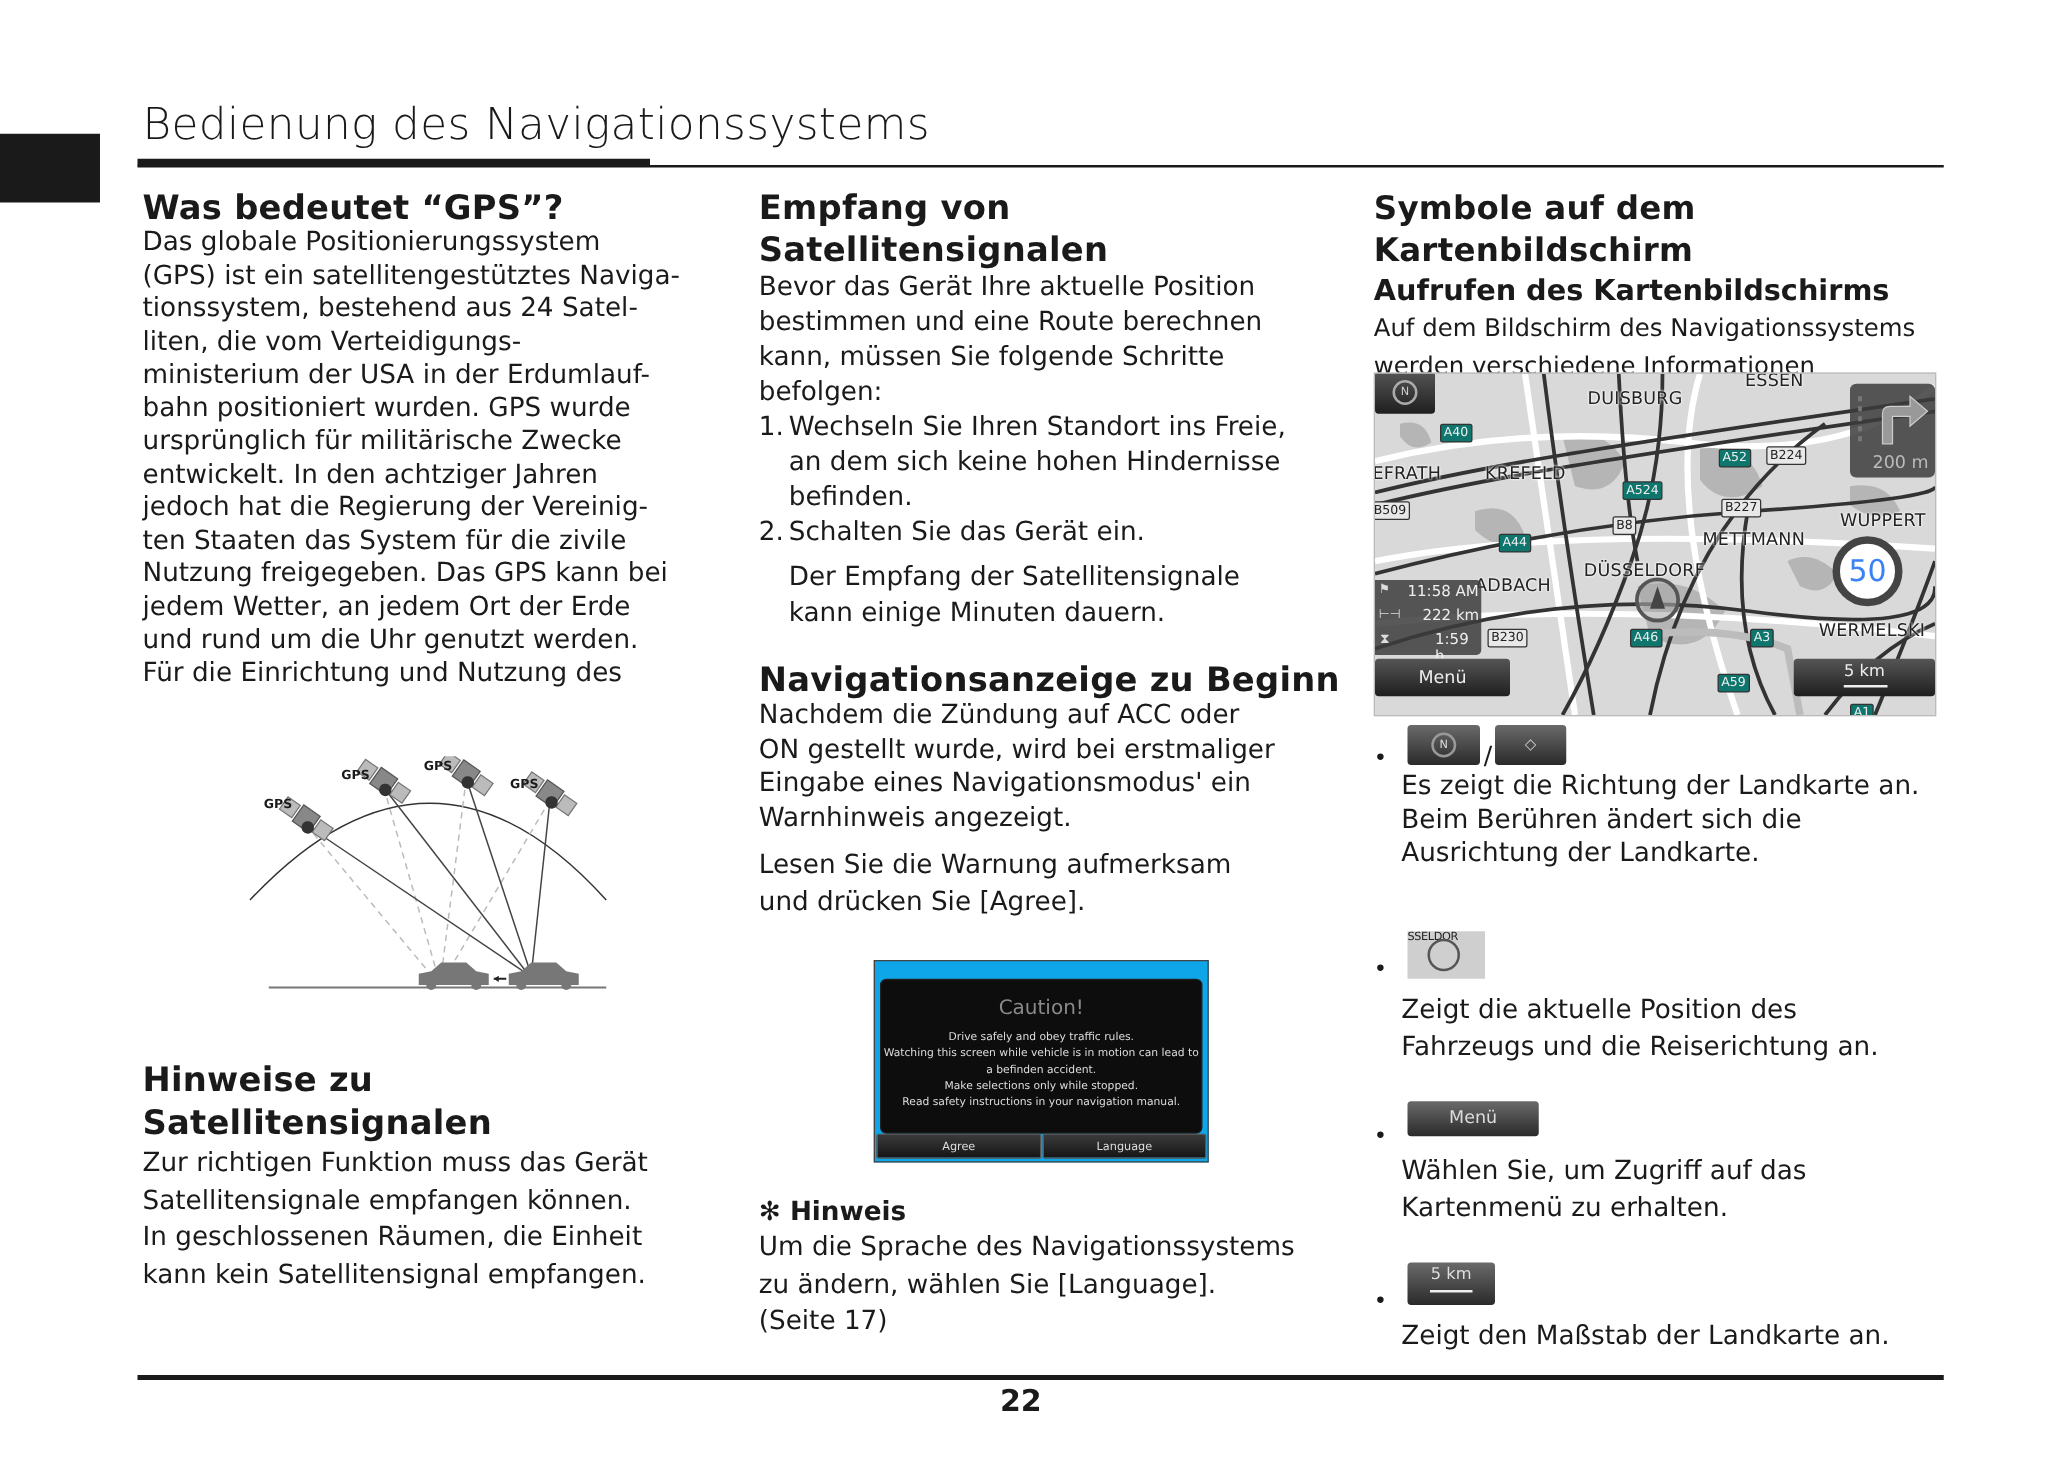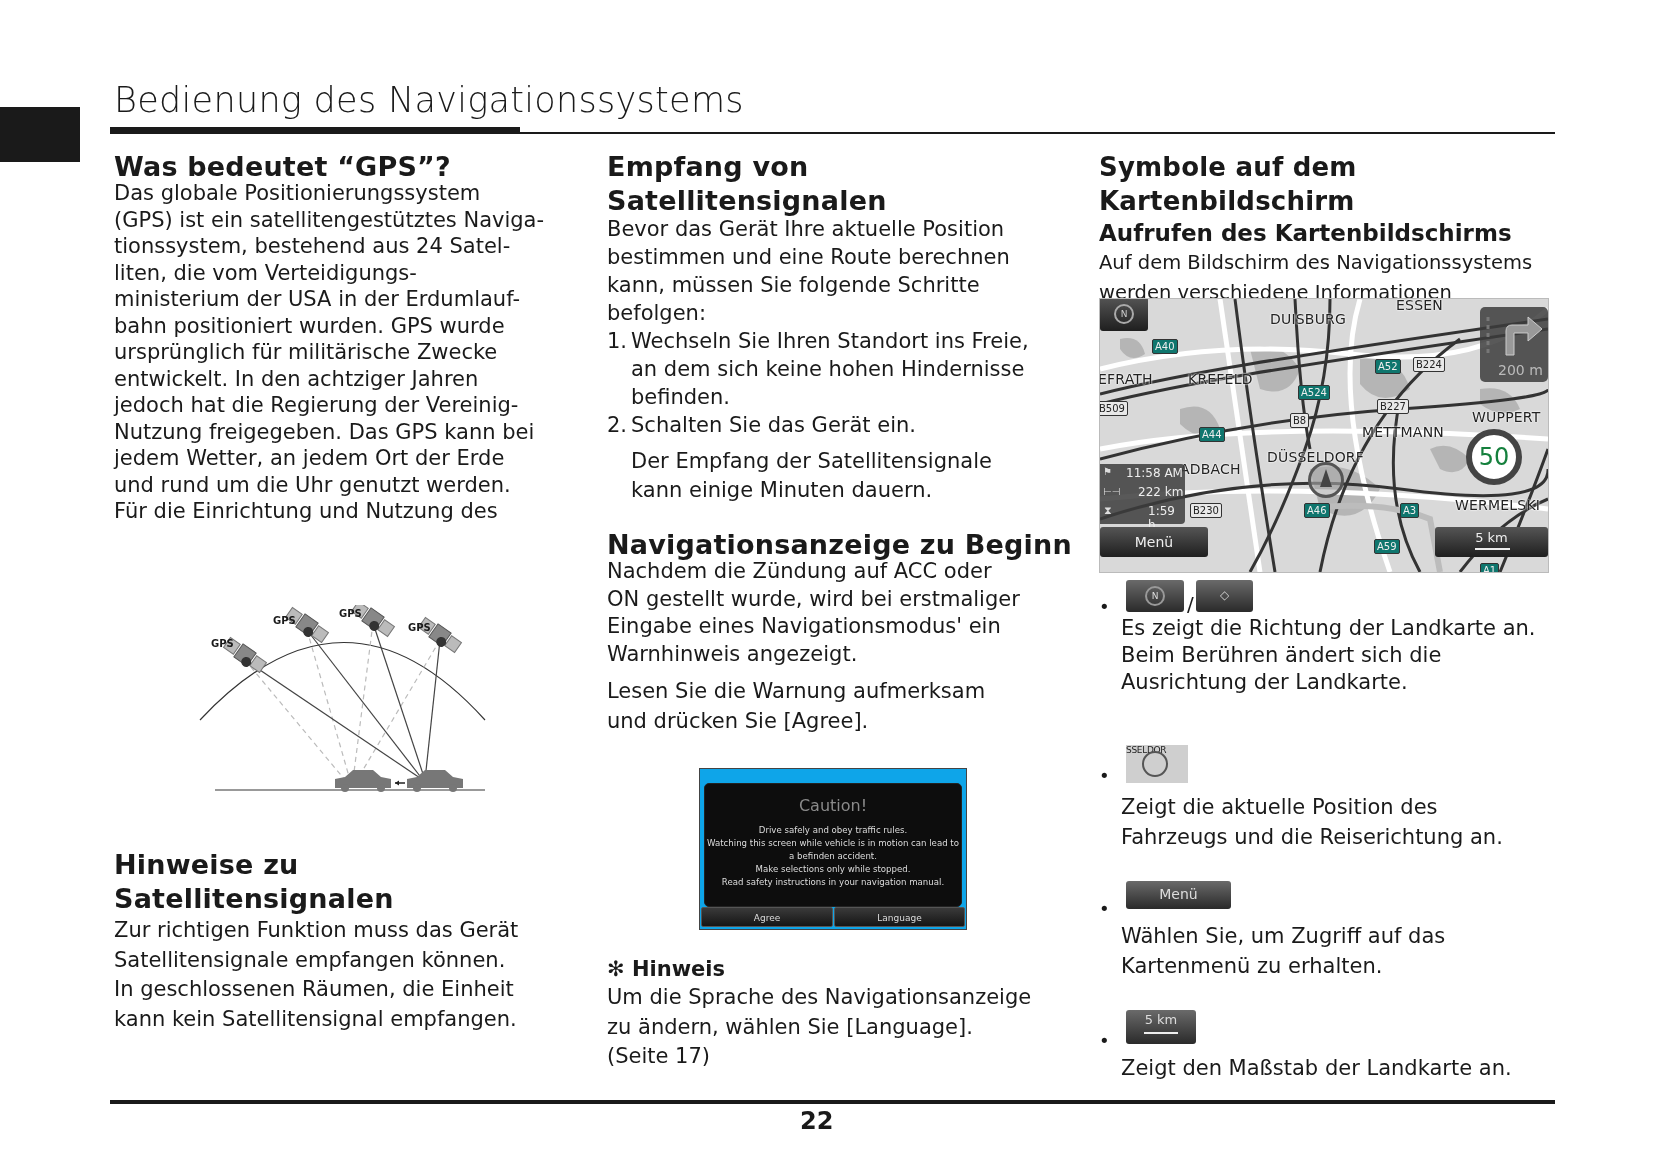--- a/index.html
+++ b/index.html
@@ -66,20 +66,21 @@
   <div style="margin-top:-4px">
     <p>Das globale Positionierungssystem</p>
     <p>(GPS) ist ein satellitengestütztes Naviga-</p>
     <p>tionssystem, bestehend aus 24 Satel-</p>
     <p>liten, die vom Verteidigungs-</p>
     <p>ministerium der USA in der Erdumlauf-</p>
     <p>bahn positioniert wurden. GPS wurde</p>
     <p>ursprünglich für militärische Zwecke</p>
     <p>entwickelt. In den achtziger Jahren</p>
     <p>jedoch hat die Regierung der Vereinig-</p>
+    <p>ten Staaten das System für die zivile</p>
     <p>Nutzung freigegeben. Das GPS kann bei</p>
     <p>jedem Wetter, an jedem Ort der Erde</p>
     <p>und rund um die Uhr genutzt werden.</p>
     <p>Für die Einrichtung und Nutzung des</p>
   </div>
 </div>
 
 <div class="abs gps-figure">
   <svg width="300" height="190" viewBox="0 0 300 190">
     <path d="M5 115 Q 150 -40 290 115" fill="none" stroke="#333" stroke-width="1.2"></path>
@@ -212,21 +213,21 @@
       <div>Make selections only while stopped.</div>
       <div>Read safety instructions in your navigation manual.</div>
     </div>
   </div>
   <div class="caution-btn" style="left:1px;width:132px">Agree</div>
   <div class="caution-btn" style="left:134px;width:131px">Language</div>
 </div>
 
 <div class="col col2" style="top:955px">
   <div class="hinweis-head">✻ Hinweis</div>
-  <p style="line-height:29.5px">Um die Sprache des Navigationsanzeige</p>
+  <p style="line-height:29.5px">Um die Sprache des Navigationssystems</p>
   <p style="line-height:29.5px">zu ändern, wählen Sie [Language].</p>
   <p style="line-height:29.5px">(Seite 17)</p>
 </div>
 
 <div class="col col3">
   <h2 style="font-size:26px">Symbole auf dem Kartenbildschirm</h2>
   <h3>Aufrufen des Kartenbildschirms</h3>
   <p class="intro">Auf dem Bildschirm des Navigationssystems</p>
   <p class="intro">werden verschiedene Informationen angezeigt.</p>
 </div>
@@ -304,21 +305,21 @@
           <line x1="8" y1="10" x2="8" y2="14"></line>
           <line x1="8" y1="18" x2="8" y2="22"></line>
           <line x1="8" y1="26" x2="8" y2="30"></line>
           <line x1="8" y1="34" x2="8" y2="38"></line>
           <line x1="8" y1="42" x2="8" y2="46"></line>
         </g>
     </svg>
     <span style="position:absolute;left:18px;top:55px;color:#bbb;font-size:14px">200 m</span>
   </div>
 
-  <div style="position:absolute;left:366px;top:130px;width:44px;height:44px;border-radius:50%;background:#fff;border:6px solid #444;text-align:center;line-height:44px;font-size:24px;color:#15803d">50</div>
+  <div style="position:absolute;left:366px;top:130px;width:44px;height:44px;border-radius:50%;background:#fff;border:6px solid #444;text-align:center;line-height:44px;font-size:24px;color:#3b82f6">50</div>
 
   <div style="position:absolute;left:0;top:165px;width:85px;height:60px;background:rgba(60,60,60,0.85);border-radius:0 4px 4px 0">
     <span style="position:absolute;left:3px;top:2px;font-size:10px;color:#ddd">⚑</span>
     <span style="position:absolute;left:3px;top:22px;font-size:10px;color:#ddd">⊢⊣</span>
     <span style="position:absolute;left:4px;top:40px;font-size:11px;color:#ddd">⧗</span>
     <span style="position:absolute;left:26px;top:2px;font-size:12px;color:#eee">11:58 AM</span>
     <span style="position:absolute;left:38px;top:21px;font-size:12px;color:#eee">222 km</span>
     <span style="position:absolute;left:48px;top:40px;font-size:12px;color:#eee">1:59 h</span>
   </div>
 

